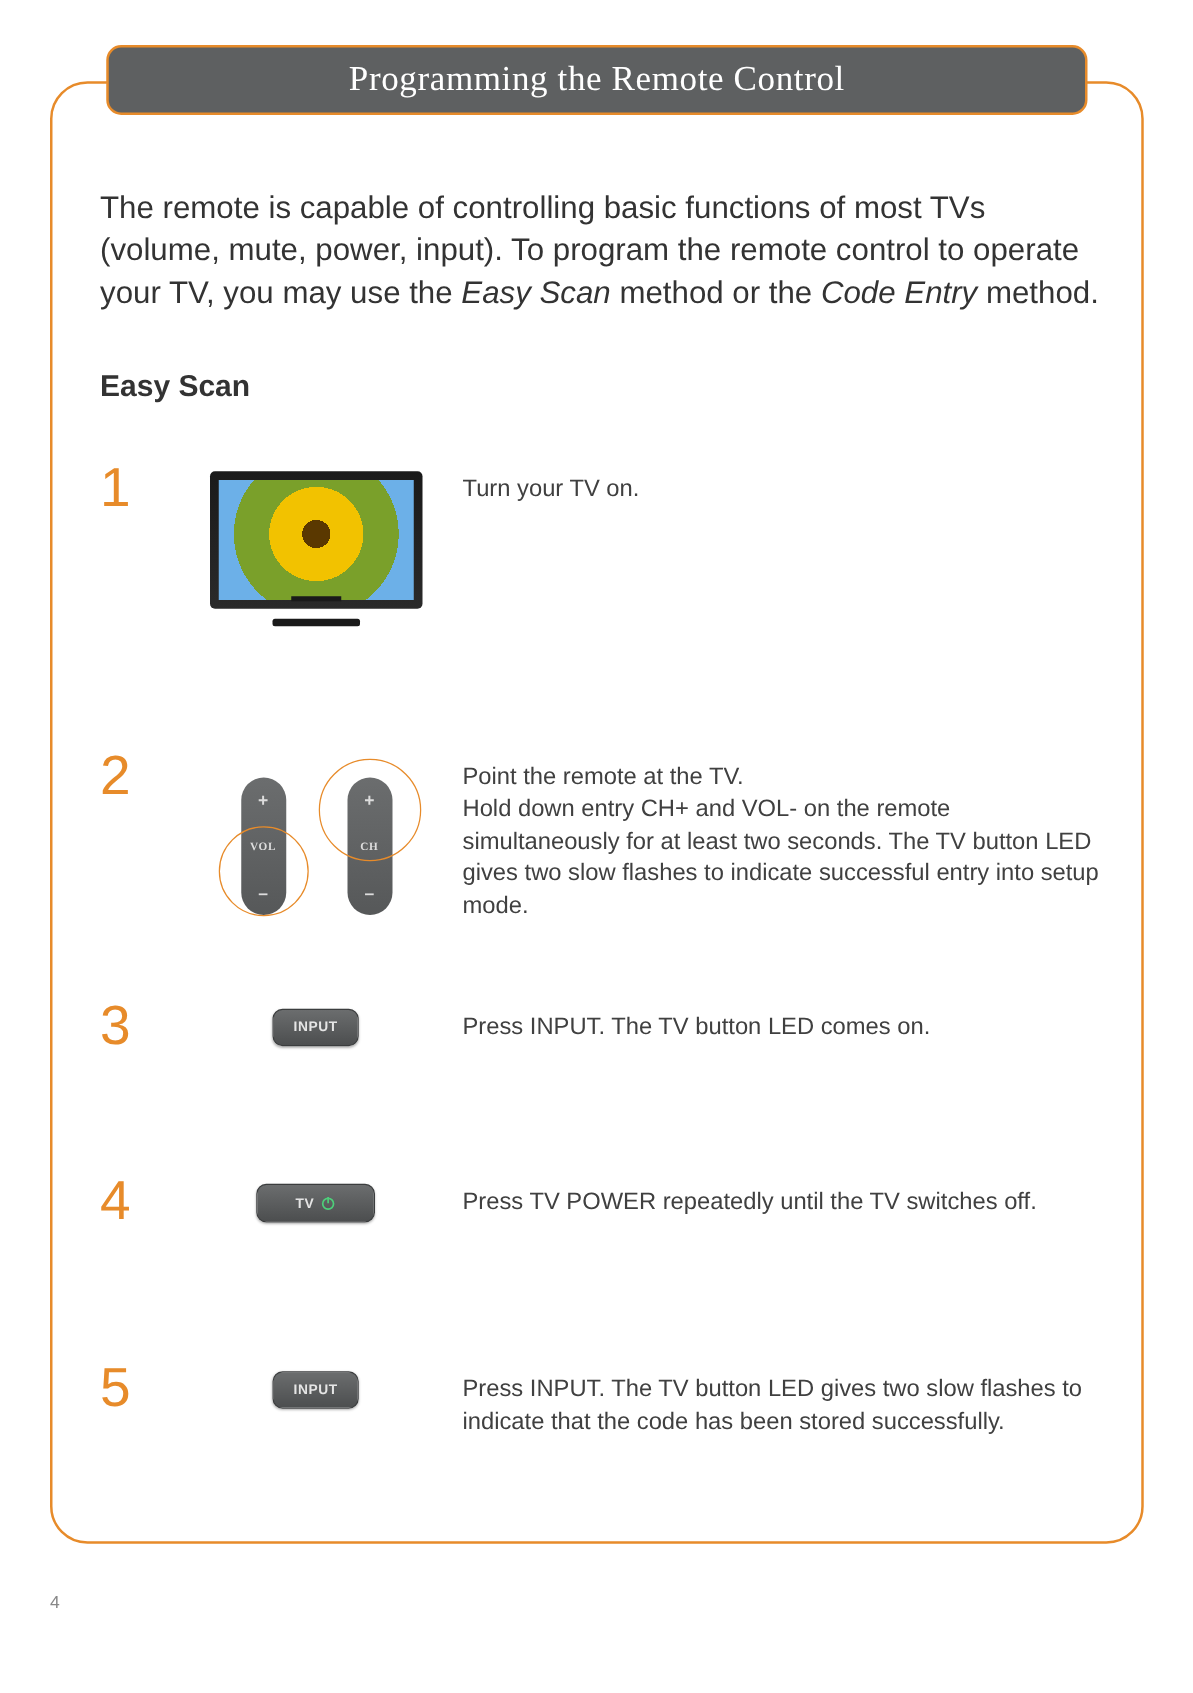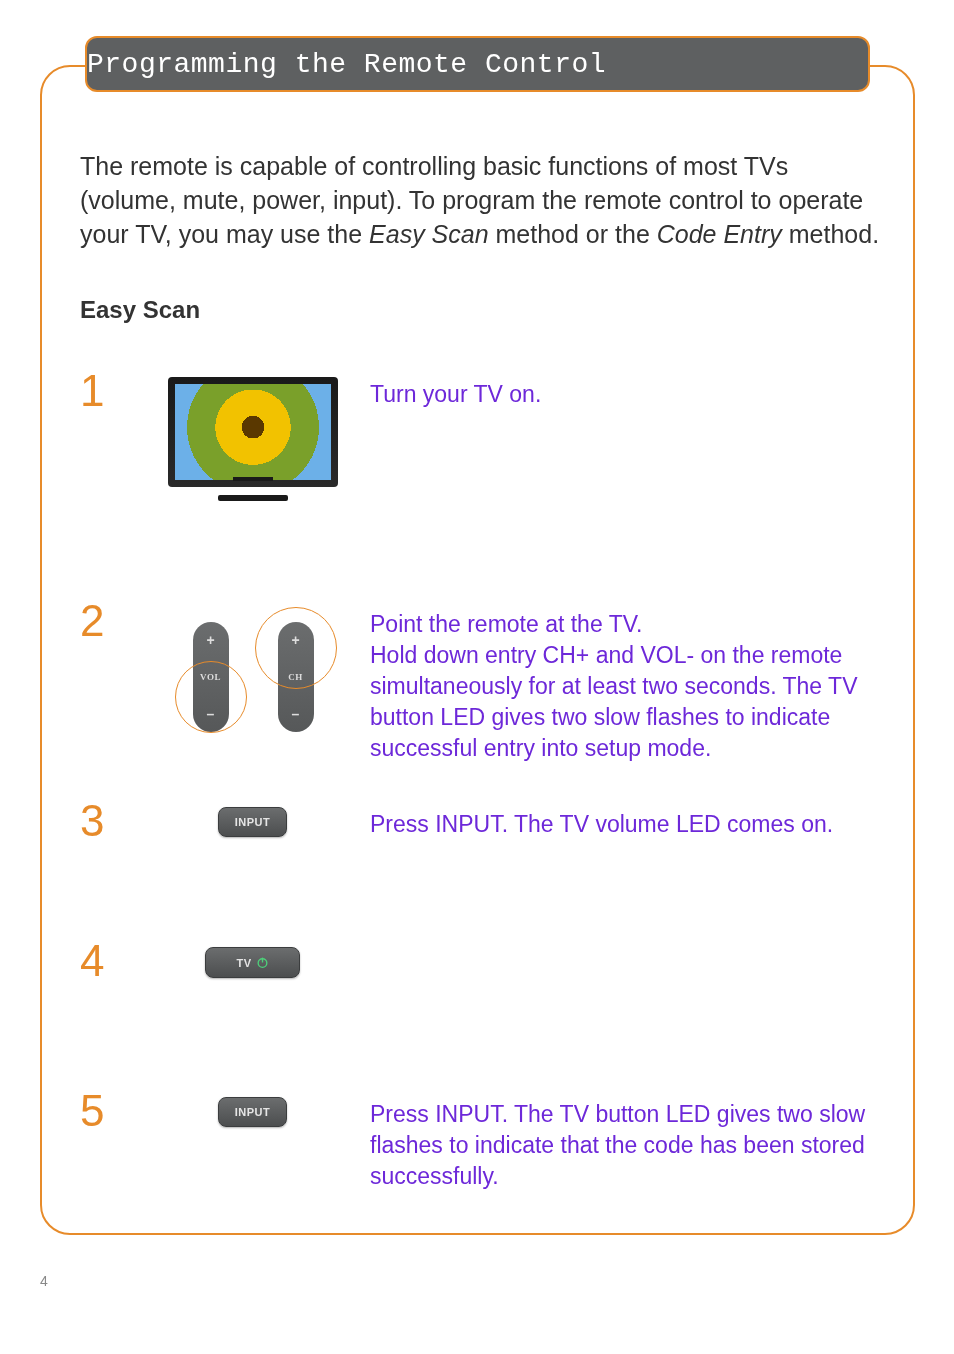--- a/index.html
+++ b/index.html
@@ -24,23 +24,24 @@
     position: absolute;
     left: 85px;
     top: 36px;
     width: 785px;
     height: 56px;
     background: #5e6061;
     border-radius: 12px;
     border: 2px solid #e78b2a;
     display: flex;
     align-items: center;
+    justify-content: center;
     color: #fff;
     font-size: 28px;
-    font-family: Liberation Mono, monospace;
+    font-family: Liberation Serif, serif;
     letter-spacing: 0.5px;
   }
   .content {
     position: absolute;
     left: 80px;
     top: 150px;
     width: 800px;
   }
   .intro {
     font-size: 25px;
@@ -74,23 +75,23 @@
   .step-illus {
     width: 235px;
     flex-shrink: 0;
     display: flex;
     justify-content: center;
     align-items: flex-start;
     padding-top: 8px;
   }
   .step-text {
     flex: 1;
-    font-size: 23px;
+    font-size: 19px;
     line-height: 1.35;
-    color: #6d28d9;
+    color: #404040;
     padding-top: 10px;
   }
   .step-text b { font-weight: normal; }
 
   .step1 { min-height: 230px; }
   .step2 { min-height: 200px; }
   .step3 { min-height: 140px; }
   .step4 { min-height: 150px; }
   .step5 { min-height: 130px; }
 
@@ -231,35 +232,38 @@
     </div>
 
     <div class="step step3">
       <div class="step-num">3</div>
       <div class="step-illus">
         <span class="rkey wide">
           <span>INPUT</span>
         </span>
       </div>
       <div class="step-text">
-        <span>Press </span><b>INPUT</b><span>. The TV volume LED comes on.</span>
+        <span>Press </span><b>INPUT</b><span>. The TV button LED comes on.</span>
       </div>
     </div>
 
     <div class="step step4">
       <div class="step-num">4</div>
       <div class="step-illus">
         <span class="rkey">
           <span>TV</span>
           <svg width="13" height="13" viewBox="0 0 24 24">
             <circle cx="12" cy="13" r="8" fill="none" stroke="#4dd07a" stroke-width="2.5"></circle>
             <line x1="12" y1="3" x2="12" y2="12" stroke="#4dd07a" stroke-width="2.5"></line>
           </svg>
         </span>
       </div>
+      <div class="step-text">
+        <span>Press </span><b>TV POWER</b><span> repeatedly until the TV switches off.</span>
+      </div>
     </div>
 
     <div class="step step5">
       <div class="step-num">5</div>
       <div class="step-illus">
         <span class="rkey wide">
           <span>INPUT</span>
         </span>
       </div>
       <div class="step-text">

